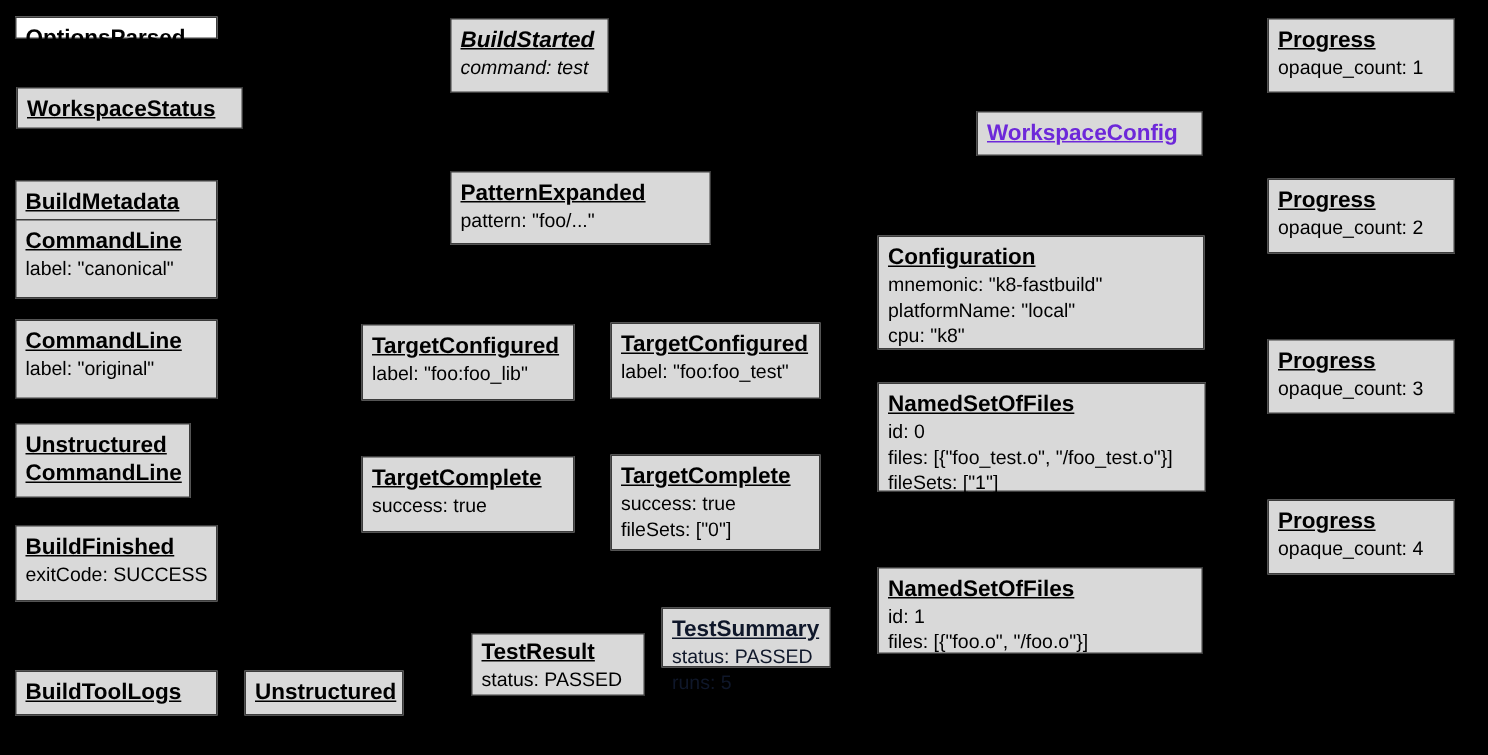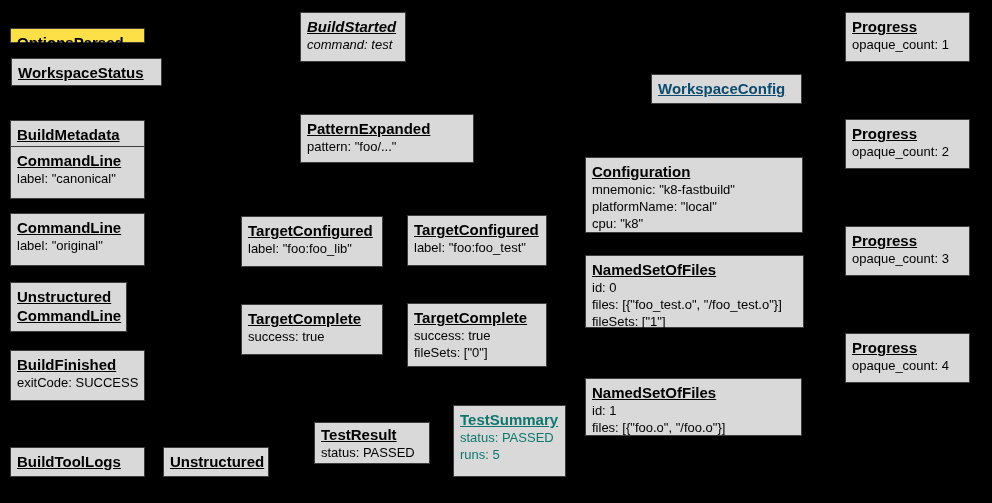--- a/index.html
+++ b/index.html
@@ -34,21 +34,21 @@
     font-size: 13px;
     line-height: 17px;
     white-space: nowrap;
   }
 </style>
 </head>
 <body style="background: rgb(0, 0, 0);">
 
 <div class="canvas">
 
-  <div class="box" style="left: 10px; top: 28px; width: 135px; height: 15px; background: #fde047; border-color: rgb(60, 60, 60); color: rgb(0, 0, 0);">
+  <div class="box" style="left: 10px; top: 11px; width: 135px; height: 15px; background: #ffffff; border-color: rgb(60, 60, 60); color: rgb(0, 0, 0);">
     <div class="box-title">OptionsParsed</div>
   </div>
 
   <div class="box" style="left: 11px; top: 58px; width: 151px; height: 28px; background: rgb(217, 217, 217); border-color: rgb(60, 60, 60); color: rgb(0, 0, 0);">
     <div class="box-title">WorkspaceStatus</div>
   </div>
 
   <div class="box" style="left: 10px; top: 104px; width: 135px; height: 28px; background: rgb(217, 217, 217); border-color: rgb(60, 60, 60); color: rgb(0, 0, 0); margin-top: 16px;">
     <div class="box-title">BuildMetadata</div>
   </div>
@@ -110,27 +110,27 @@
     <div class="box-title">TargetComplete</div>
     <div class="box-line">success: true</div>
     <div class="box-line">fileSets: ["0"]</div>
   </div>
 
   <div class="box" style="left: 314px; top: 422px; width: 116px; height: 42px; padding-top: 2px; background: rgb(217, 217, 217); border-color: rgb(60, 60, 60); color: rgb(0, 0, 0);">
     <div class="box-title">TestResult</div>
     <div class="box-line">status: PASSED</div>
   </div>
 
-  <div class="box" style="left: 441px; top: 405px; width: 113px; height: 72px; background: rgb(217, 217, 217); border-color: rgb(60, 60, 60); color: #0f766e; margin-left: 12px;">
+  <div class="box" style="left: 441px; top: 405px; width: 113px; height: 40px; background: rgb(217, 217, 217); border-color: rgb(60, 60, 60); color: #0f172a;">
     <div class="box-title">TestSummary</div>
     <div class="box-line">status: PASSED</div>
     <div class="box-line">runs: 5</div>
   </div>
 
-  <div class="box" style="left: 651px; top: 74px; width: 151px; height: 30px; background: rgb(217, 217, 217); border-color: rgb(60, 60, 60); color: #0c4a6e;">
+  <div class="box" style="left: 651px; top: 74px; width: 151px; height: 30px; background: rgb(217, 217, 217); border-color: rgb(60, 60, 60); color: #6d28d9;">
     <div class="box-title">WorkspaceConfig</div>
   </div>
 
   <div class="box" style="left: 585px; top: 157px; width: 218px; height: 76px; background: rgb(217, 217, 217); border-color: rgb(60, 60, 60); color: rgb(0, 0, 0);">
     <div class="box-title">Configuration</div>
     <div class="box-line">mnemonic: "k8-fastbuild"</div>
     <div class="box-line">platformName: "local"</div>
     <div class="box-line">cpu: "k8"</div>
   </div>
 

